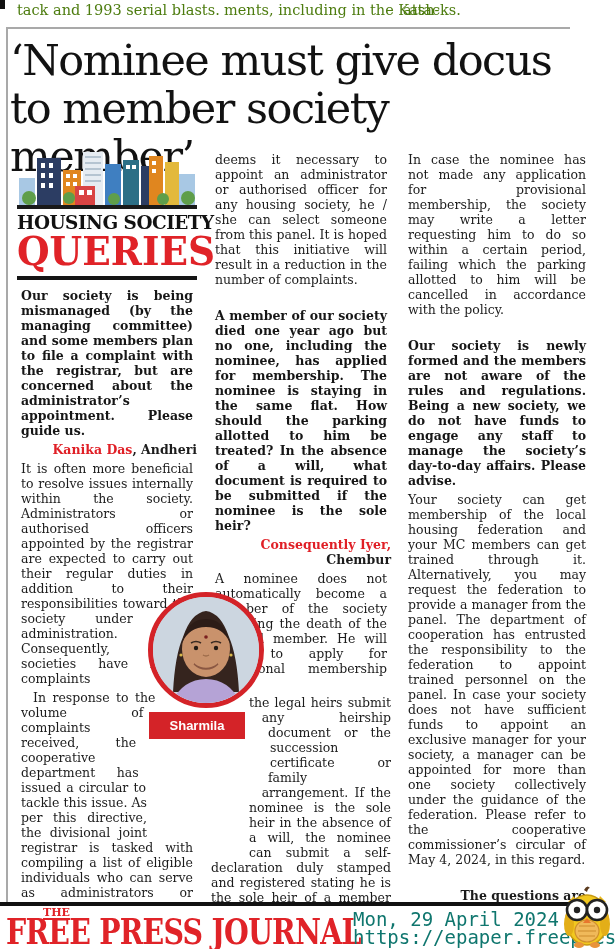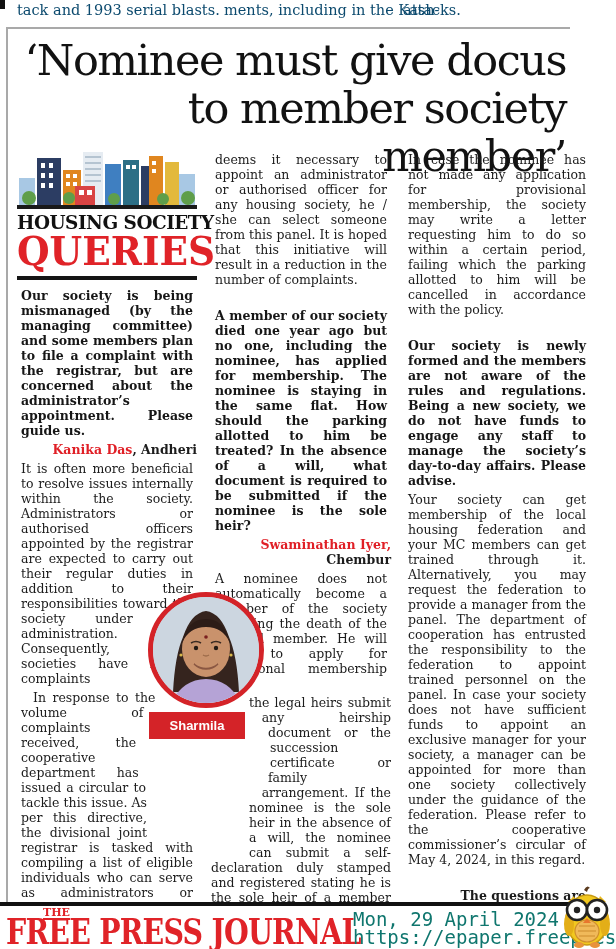--- a/index.html
+++ b/index.html
@@ -1,26 +1,26 @@
 <!DOCTYPE html>
 <html><head>
 <meta charset="utf-8">
 <style>
   html,body{margin:0;padding:0;background:#fff;}
   #stage{position:relative;width:616px;height:949px;background:#ffffff;overflow:hidden;
          font-family:"DejaVu Serif",serif;color:#1c1c1c;}
   
-  .top-strip{position:absolute;top:0;left:0;width:616px;height:26px;font-size:14.5px;color:#0c4a6e;}
+  .top-strip{position:absolute;top:0;left:0;width:616px;height:26px;font-size:14.5px;color:#4d7c0f;}
   .frag{position:absolute;top:2px;white-space:nowrap;}
   .frag1{left:17px;} .frag2{left:224px;} .frag3{left:403px;}
   .stray-mark{position:absolute;left:0;top:0;width:5px;height:9px;background:#111;}
   
   .article-frame{position:absolute;left:6px;top:27px;width:562px;height:875px;
                  border-top:2px solid #a9a9a9;border-left:2px solid #a9a9a9;}
-  .headline{position:absolute;left:10px;top:36px;width:556px;text-align:right;
+  .headline{position:absolute;left:10px;top:36px;width:556px;text-align:left;
             font-size:43px;line-height:48px;letter-spacing:-1.5px;color:#121212;}
   
   .col{position:absolute;top:148px;font-size:12.5px;line-height:15px;text-align:justify;}
   .col1{left:17px;width:180px;}
   .col2{left:211px;width:180px;}
   .col3{left:404px;width:186px;}
   .q{font-weight:bold;color:#161616;}
   .byline{text-align:right;font-weight:bold;margin:1px 0 1px 0;}
   .byline .nm{color:#e01f26;}
   .para{margin:4px;}
@@ -133,21 +133,21 @@
       <div class="spacer-r1"></div>
       <div class="spacer-r2"></div>
       <p class="para indent">In response to the volume of complaints received, the cooperative department has issued a circular to tackle this issue. As per this directive, the divisional joint registrar is tasked with compiling a list of eligible individuals who can serve as administrators or authorised officers. This panel should be reviewed and, if necessary, renewed annually before March 31. If the registrar</p>
     </div>
   </div>
 
   <div class="col col2">
     <p class="para">deems it necessary to appoint an administrator or authorised officer for any housing society, he / she can select someone from this panel. It is hoped that this initiative will result in a reduction in the number of complaints.</p>
     <div class="gap"></div>
     <p class="para q">A member of our society died one year ago but no one, including the nominee, has applied for membership. The nominee is staying in the same flat. How should the parking allotted to him be treated? In the absence of a will, what document is required to be submitted if the nominee is the sole heir?</p>
-    <div class="byline"><span class="nm">Swaminathan Iyer,</span><span style="display:block">Chembur</span></div>
+    <div class="byline"><span class="nm">Consequently Iyer,</span><span style="display:block">Chembur</span></div>
     <p class="para">A nominee does not automatically become a member of the society following the death of the original member. He will have to apply for provisional membership until</p>
     <div>
       <div class="spacer-l1"></div>
       <div class="spacer-l2"></div>
       <span>the legal heirs submit any heirship document or the succession certificate or family arrangement. If the nominee is the sole heir in the absence of a will, the nominee can submit a self-declaration duly stamped and registered stating he is the sole heir of a member and he indemnifies the society for any claims subsequently made by any party or person for membership.</span>
       <p class="para indent">Parking is allotted to members of the society as per the parking policy approved by the general body.</p>
     </div>
   </div>
 
   <div class="col col3">

